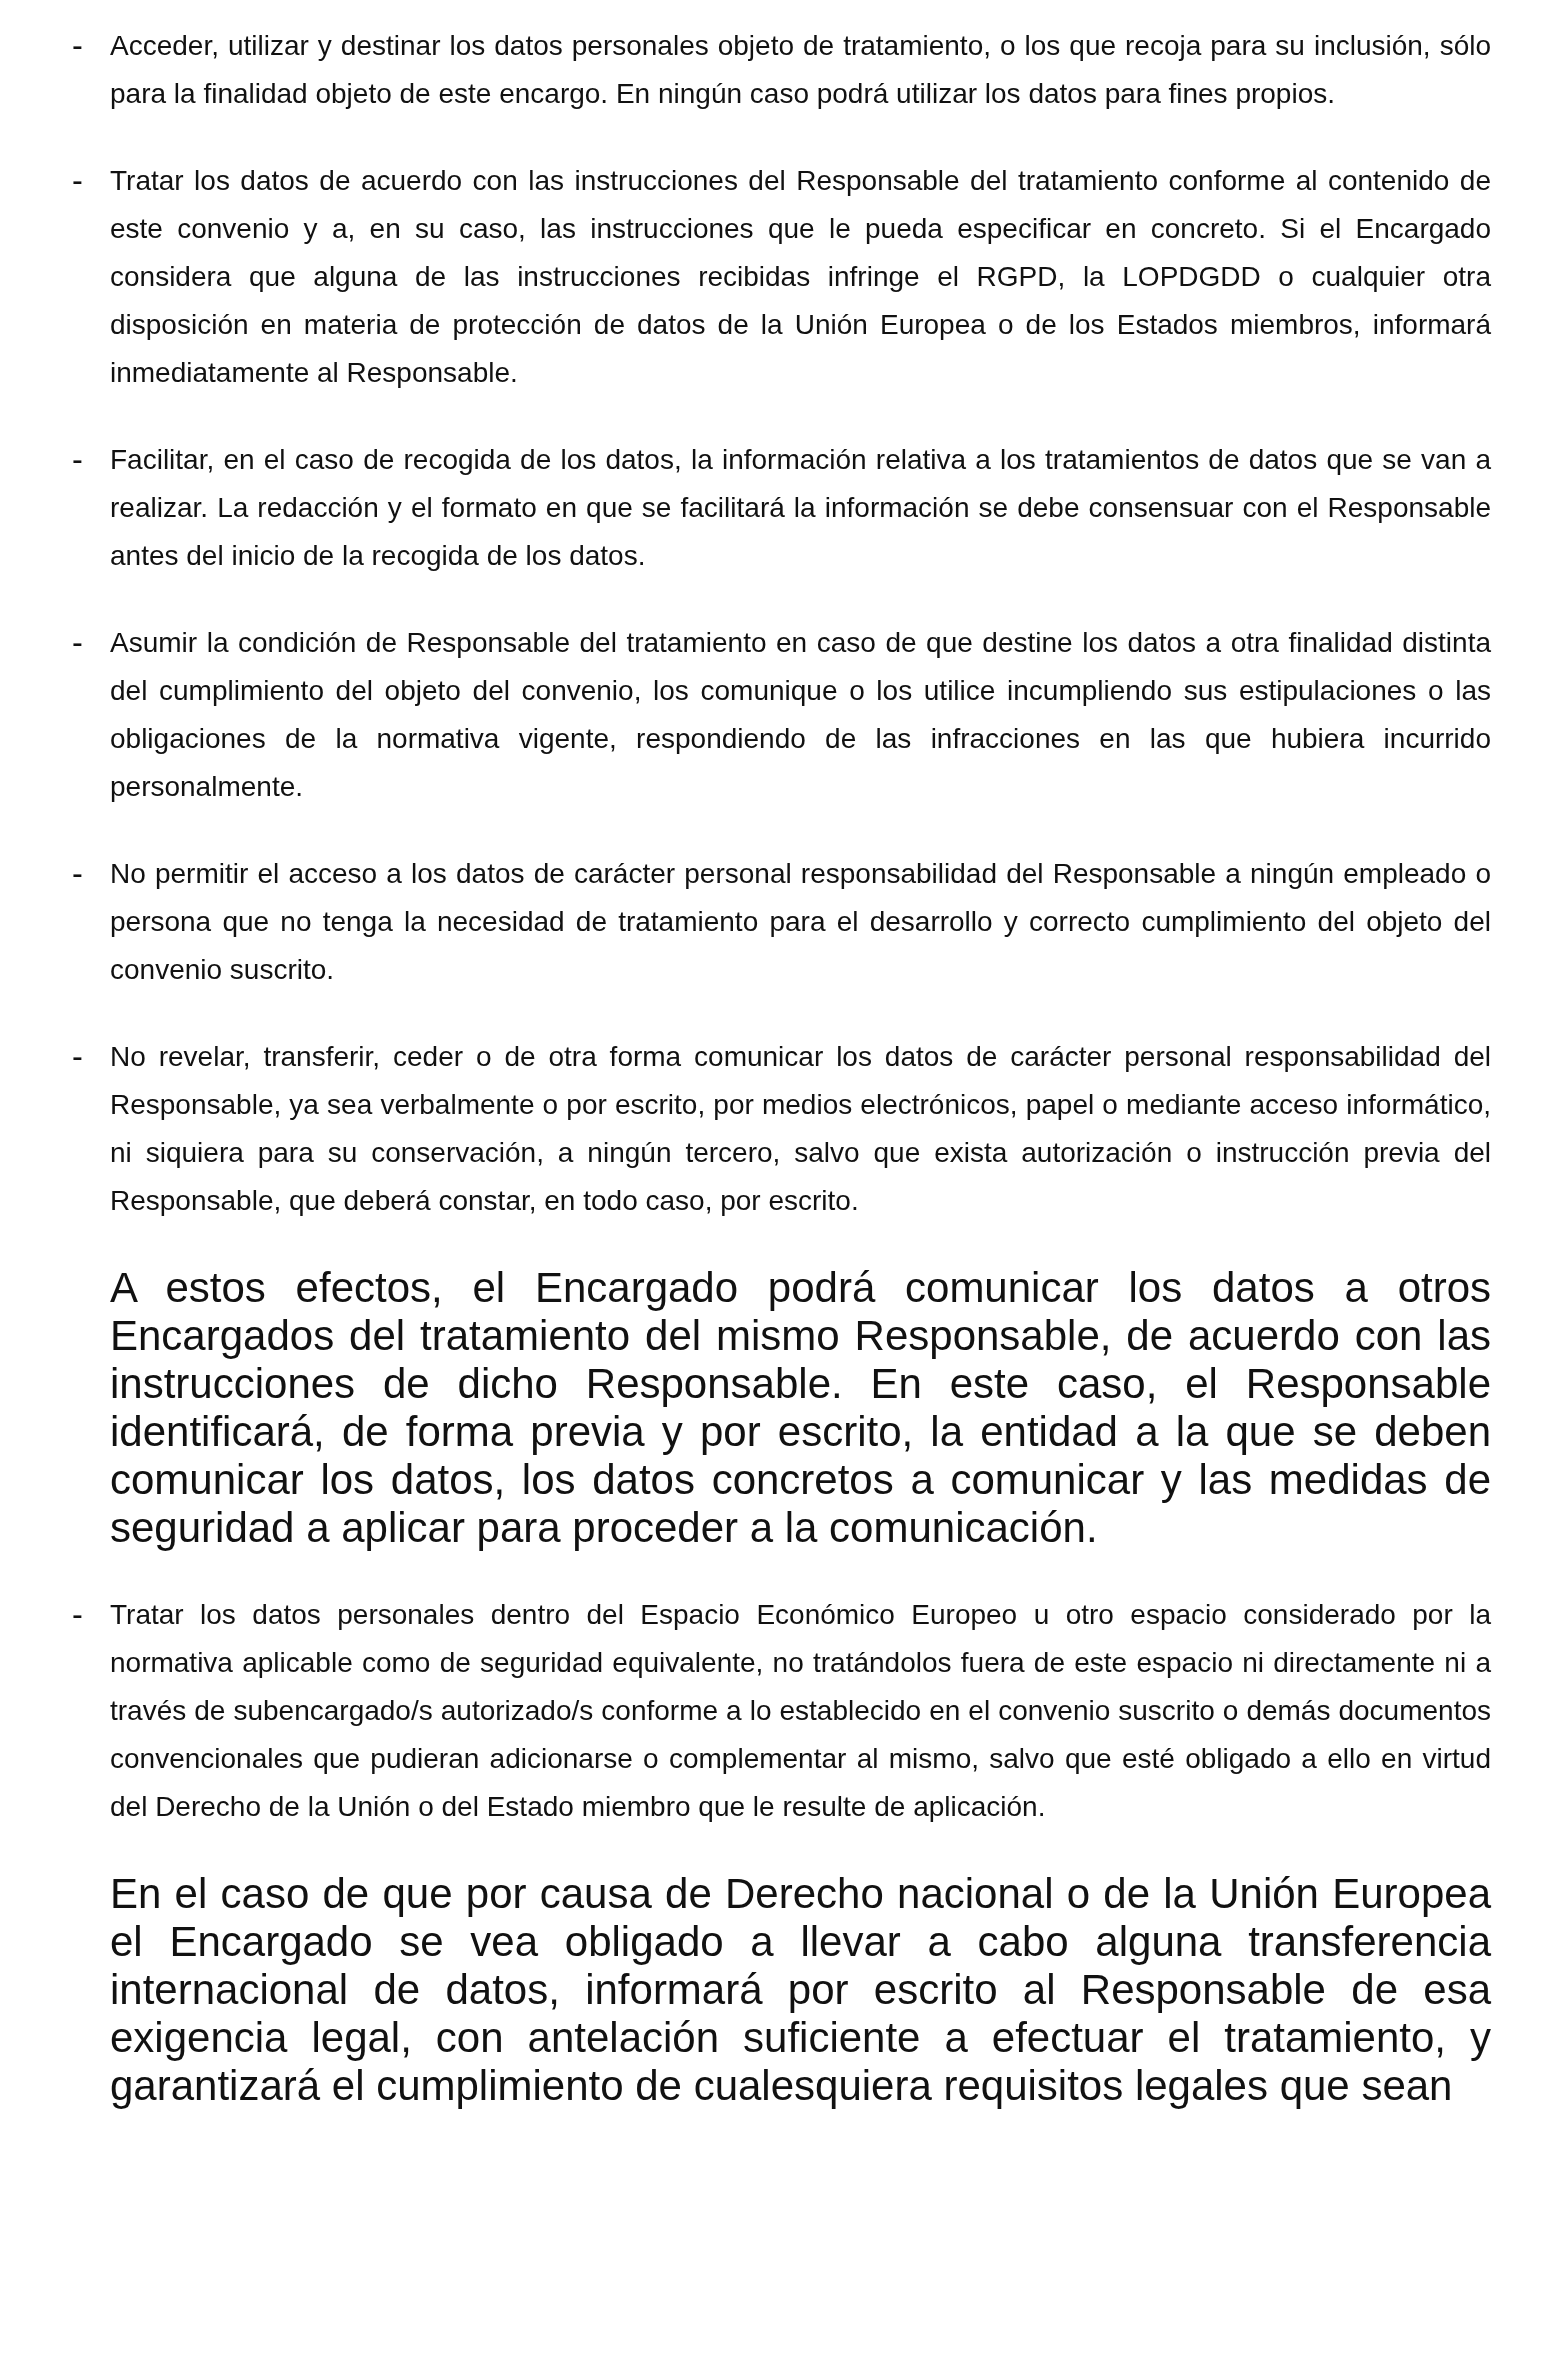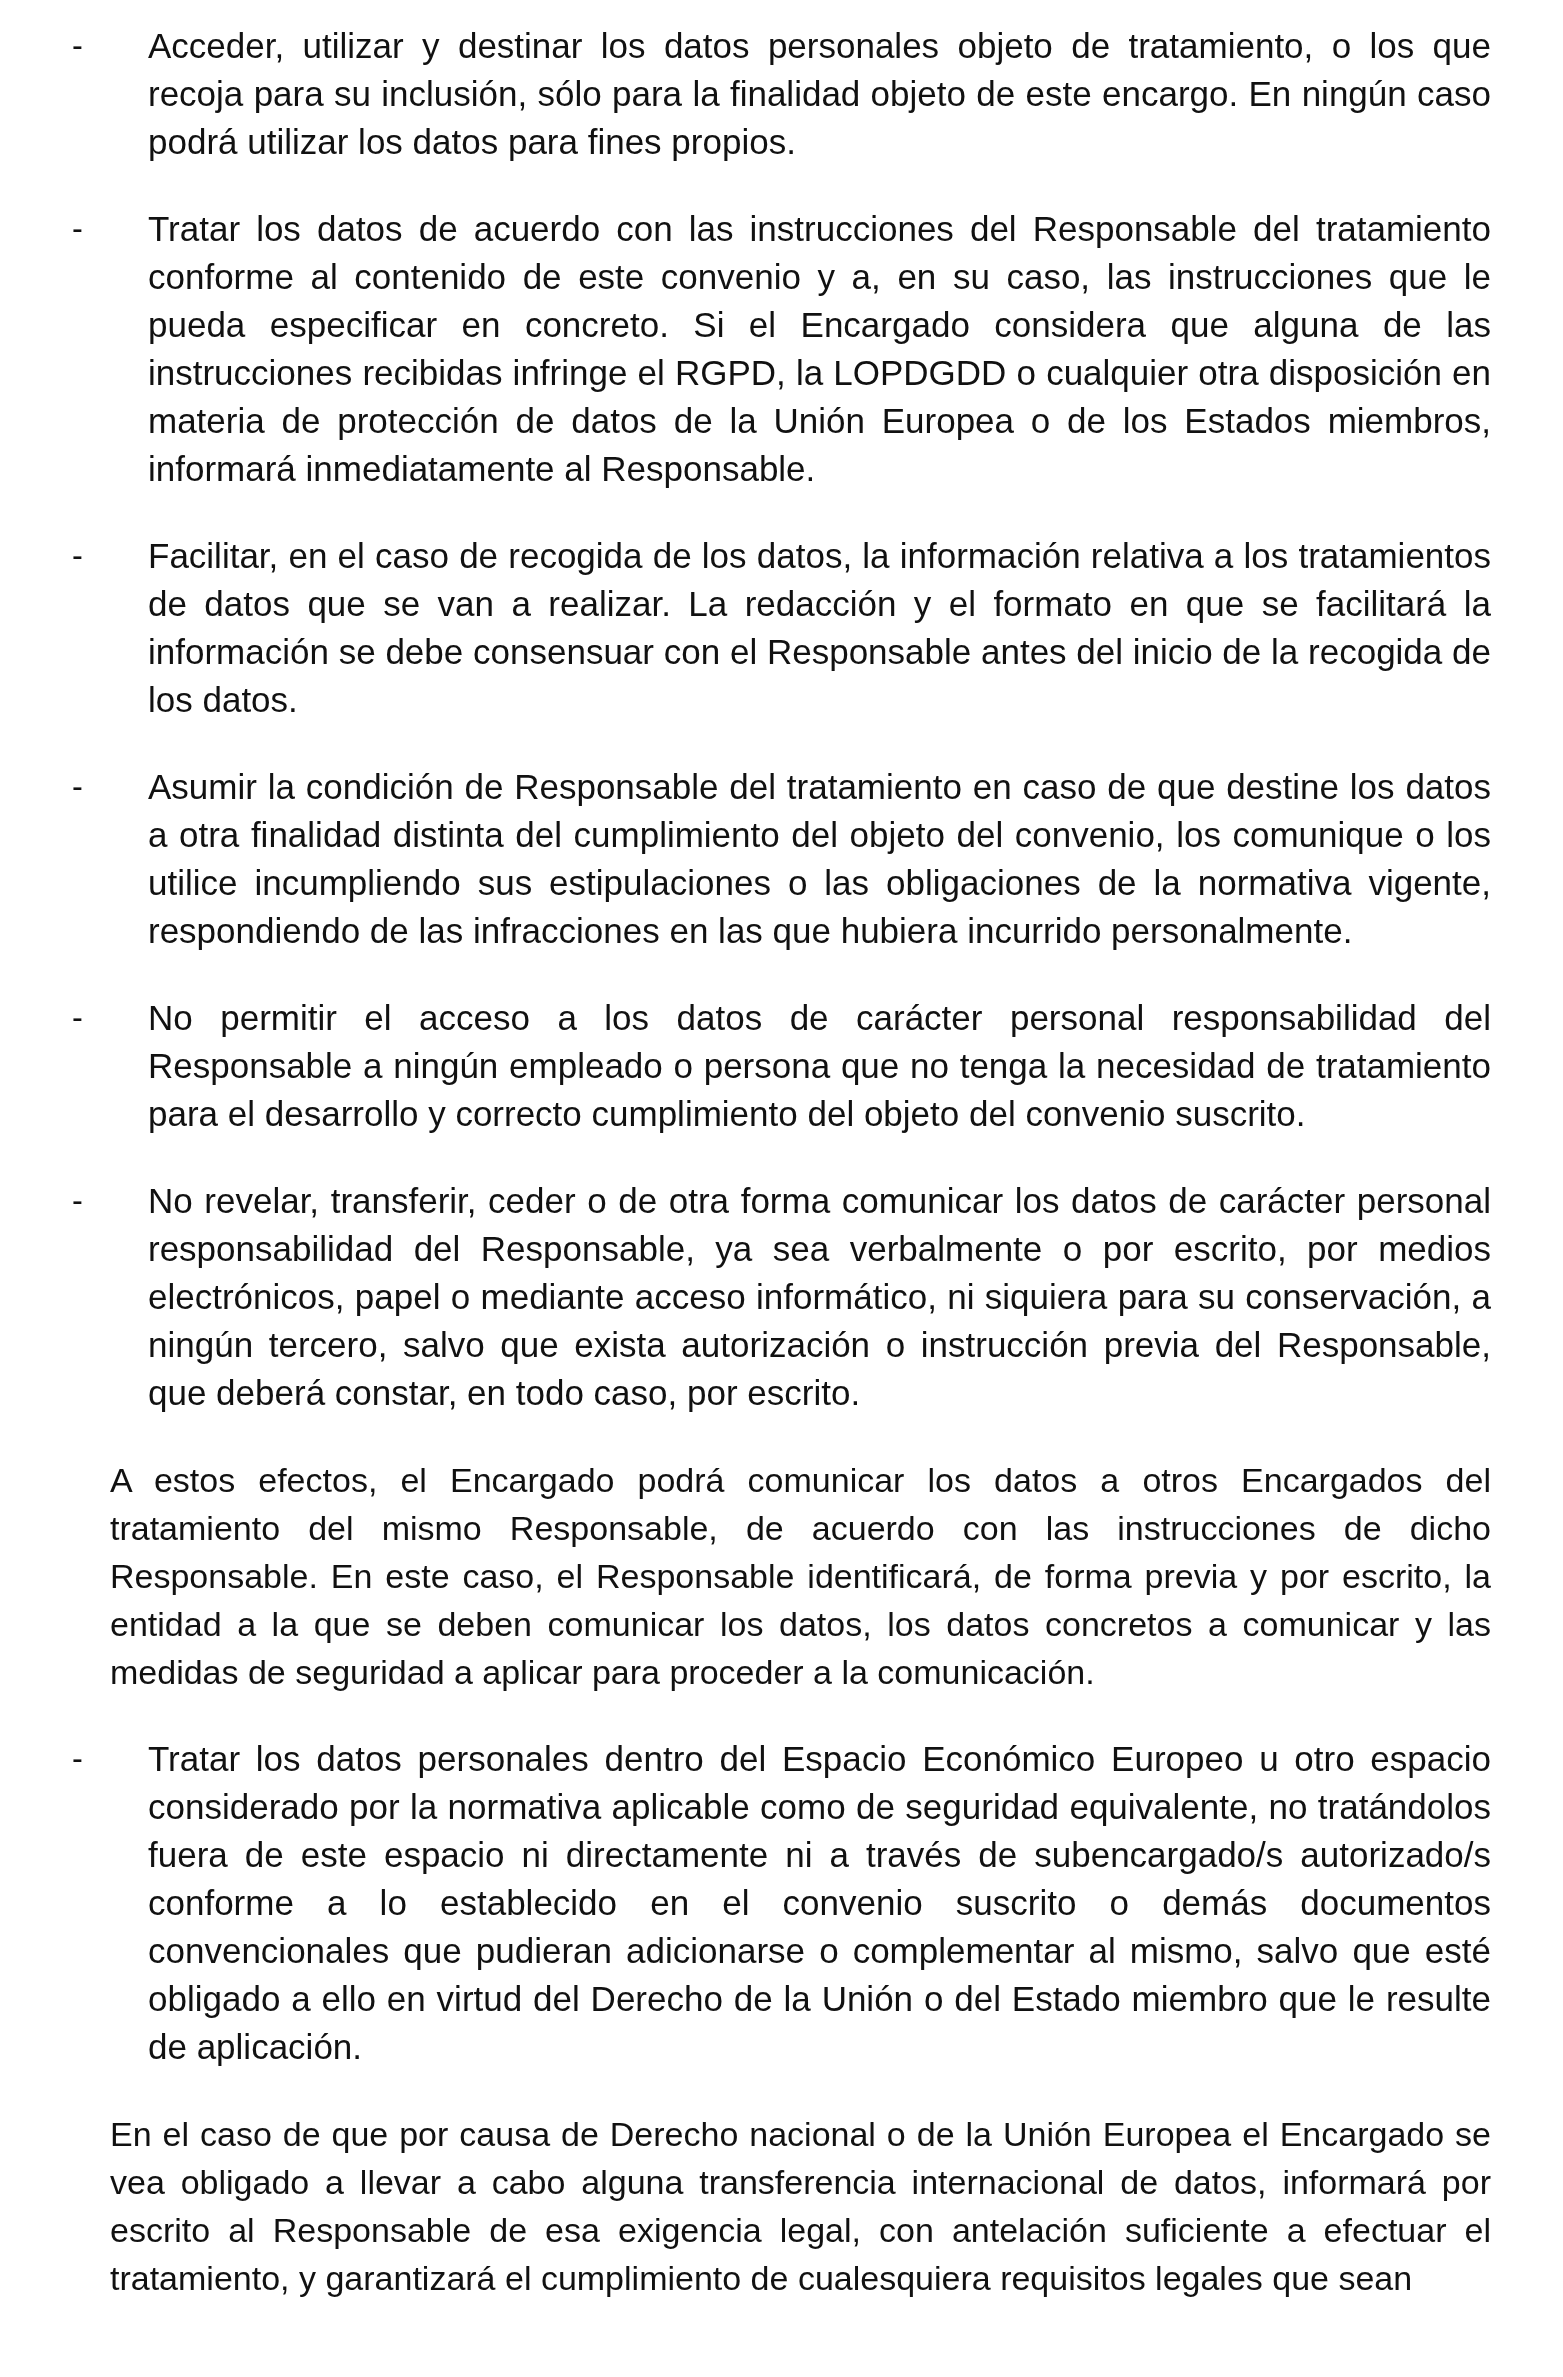--- a/index.html
+++ b/index.html
@@ -26,28 +26,27 @@
   .marker {
     flex: 0 0 38px;
     width: 38px;
     font-size: 32.5px;
     line-height: 48px;
     text-align: left;
   }
   p { margin: 0; }
   .text {
     flex: 1 1 auto;
-    font-size: 35px;
+    font-size: 28px;
     line-height: 48px;
     text-align: justify;
-    margin-left: 38px;
   }
   .cont {
     margin: 16px 0 39px 38px;
-    font-size: 34px;
+    font-size: 42px;
     line-height: 48px;
     text-align: justify;
   }
 </style>
 </head>
 <body>
 
 <div class="page">
 
   <div class="item">

